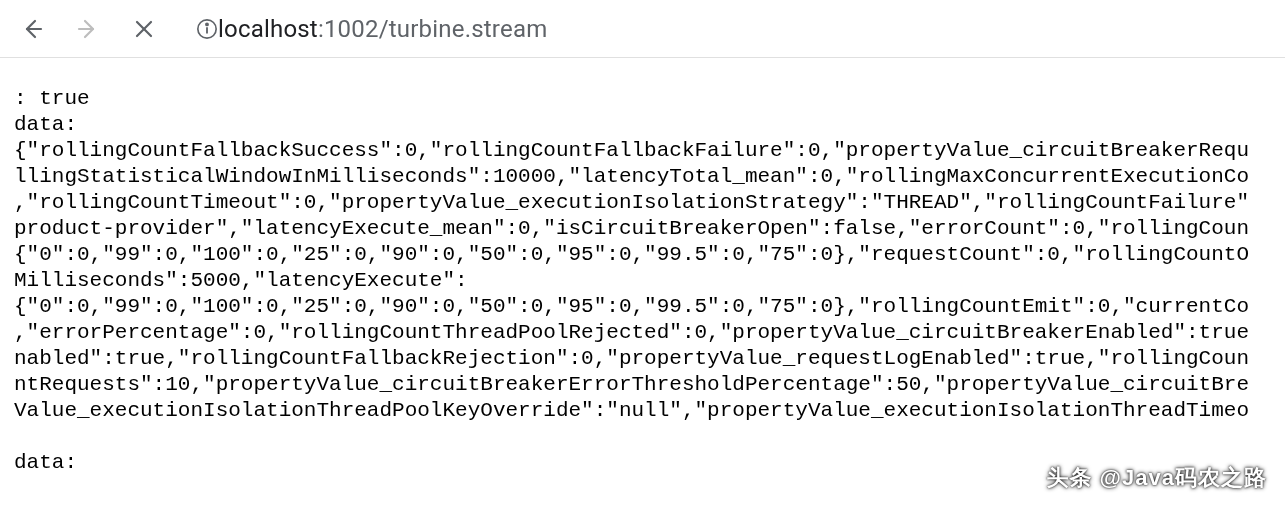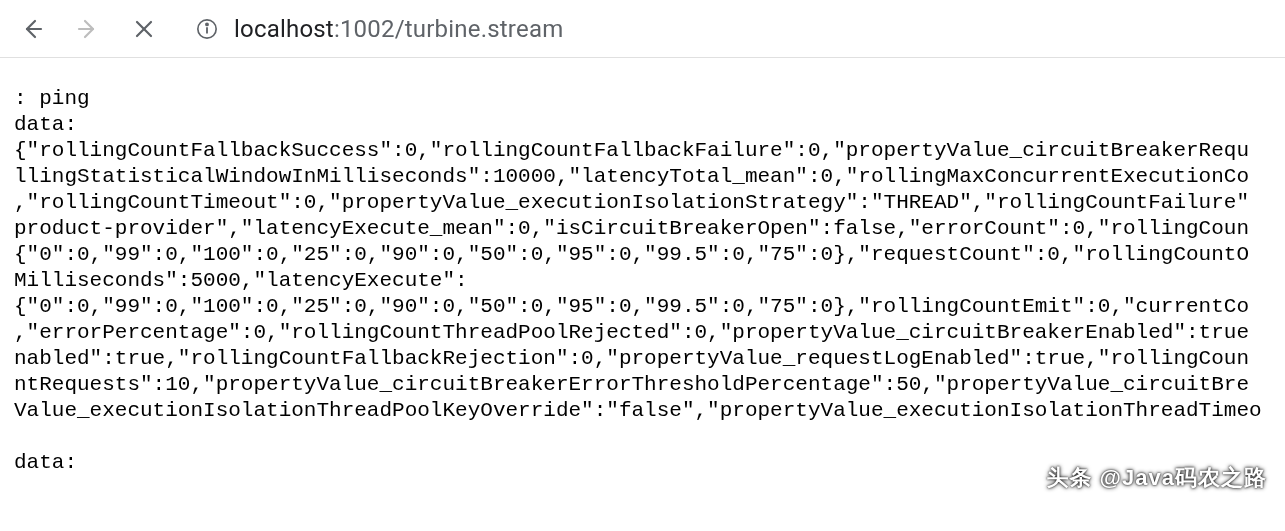--- a/index.html
+++ b/index.html
@@ -35,21 +35,20 @@
       color: #bdbdbd;
       cursor: default;
     }
     .nav-btn svg {
       width: 24px;
       height: 24px;
     }
     .address-info {
       display: flex;
       align-items: center;
-      gap: 16px;
       margin-left: 10px;
       justify-content: flex-end;
     }
     .info-icon {
       width: 22px;
       height: 22px;
       display: flex;
       align-items: center;
       justify-content: center;
       color: #5f6368;
@@ -116,29 +115,29 @@
         <line x1="12" y1="10" x2="12" y2="17" stroke-width="2"></line>
         <circle cx="12" cy="7" r="1.2" fill="currentColor"></circle>
       </svg>
     </div>
     <div class="url">
       <span class="host">localhost</span><span class="path">:1002</span><span class="path">/turbine.stream</span>
     </div>
   </div>
 </div>
 
-<div class="content"><span>: ping</span>
+<div class="content"><span>: true</span>
 <span>data:</span>
 <span>{"rollingCountFallbackSuccess":0,"rollingCountFallbackFailure":0,"propertyValue_circuitBreakerRequ</span>
 <span>llingStatisticalWindowInMilliseconds":10000,"latencyTotal_mean":0,"rollingMaxConcurrentExecutionCo</span>
 <span>,"rollingCountTimeout":0,"propertyValue_executionIsolationStrategy":"THREAD","rollingCountFailure"</span>
 <span>product-provider","latencyExecute_mean":0,"isCircuitBreakerOpen":false,"errorCount":0,"rollingCoun</span>
 <span>{"0":0,"99":0,"100":0,"25":0,"90":0,"50":0,"95":0,"99.5":0,"75":0},"requestCount":0,"rollingCountO</span>
 <span>Milliseconds":5000,"latencyExecute":</span>
 <span>{"0":0,"99":0,"100":0,"25":0,"90":0,"50":0,"95":0,"99.5":0,"75":0},"rollingCountEmit":0,"currentCo</span>
 <span>,"errorPercentage":0,"rollingCountThreadPoolRejected":0,"propertyValue_circuitBreakerEnabled":true</span>
 <span>nabled":true,"rollingCountFallbackRejection":0,"propertyValue_requestLogEnabled":true,"rollingCoun</span>
 <span>ntRequests":10,"propertyValue_circuitBreakerErrorThresholdPercentage":50,"propertyValue_circuitBre</span>
-<span>Value_executionIsolationThreadPoolKeyOverride":"false","propertyValue_executionIsolationThreadTimeo</span>
+<span>Value_executionIsolationThreadPoolKeyOverride":"null","propertyValue_executionIsolationThreadTimeo</span>
 <span></span>
 <span>data:</span></div>
 
 <div class="watermark">头条 @Java码农之路</div>
 
 </body></html>

